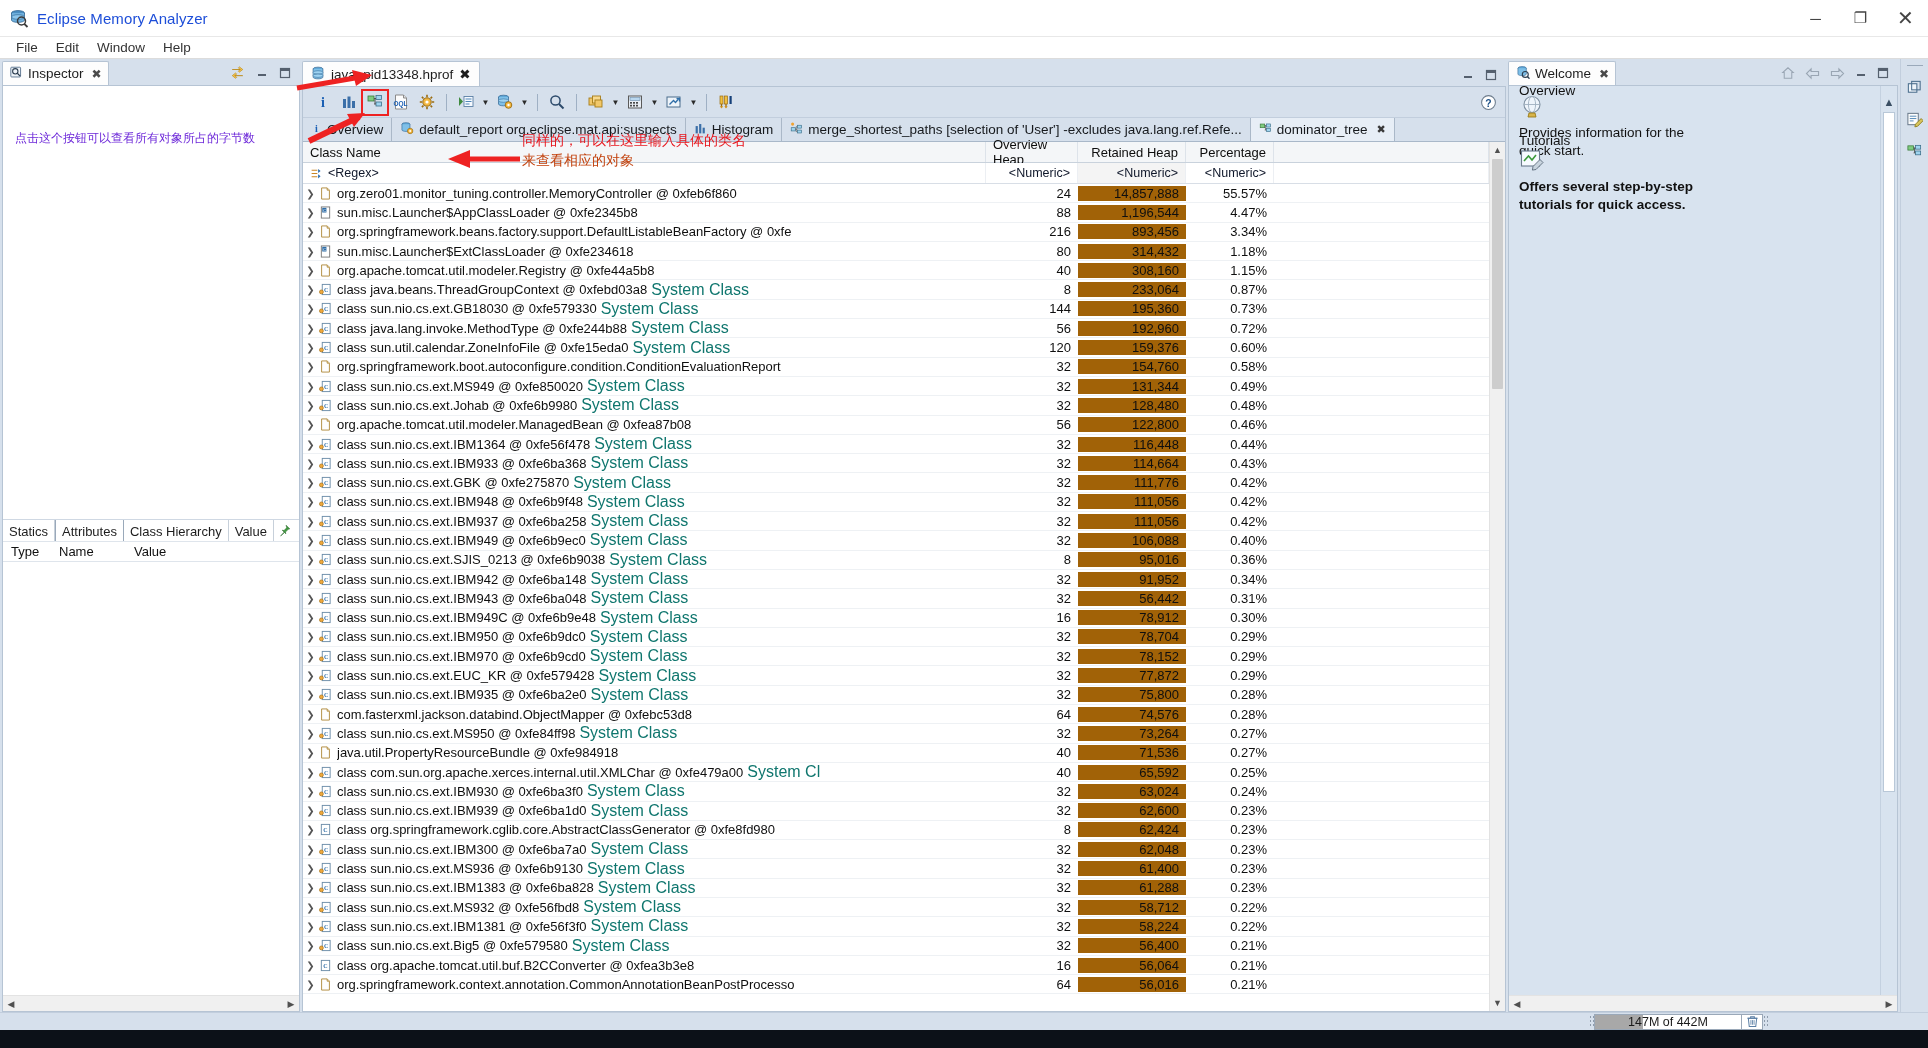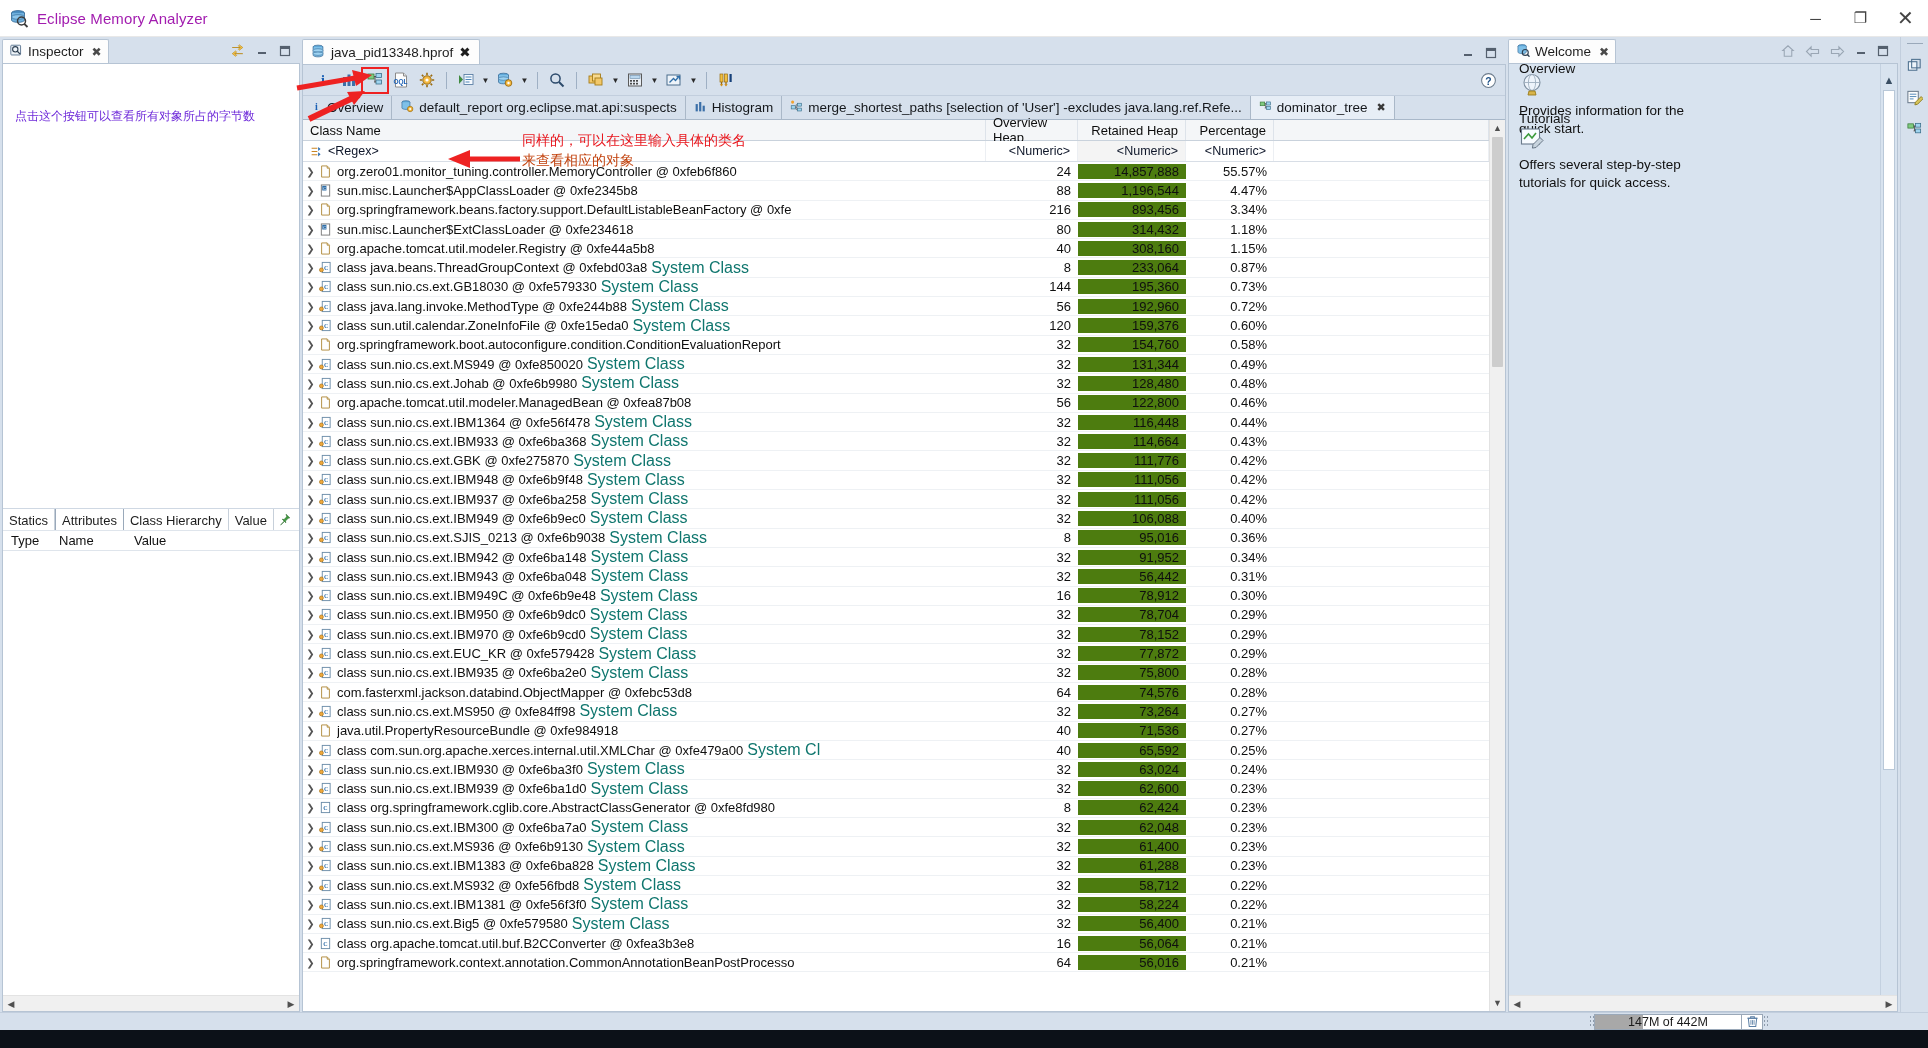--- a/index.html
+++ b/index.html
@@ -22,21 +22,21 @@
     height: 37px; flex: 0 0 37px;
     background: #ffffff;
     display: flex; align-items: center;
     border-bottom: 1px solid #e8e8e8;
   }
   .titlebar .app-icon {
     width: 20px; height: 20px; margin-left: 9px; margin-right: 8px;
     position: relative; flex: 0 0 20px;
   }
   .titlebar .title-text {
-    font-size: 15px; color: #a21caf; letter-spacing: .1px;
+    font-size: 15px; color: #1d4ed8; letter-spacing: .1px;
   }
   .titlebar .wbtns {
     margin-left: auto; display: flex; height: 100%;
   }
   .wbtn {
     width: 45px; height: 100%;
     display: flex; align-items: center; justify-content: center;
     color: #444; font-size: 15px;
   }
   .wbtn.close { font-size: 20px; font-weight: 300; }
@@ -223,21 +223,21 @@
   .filterrow .fc.shaded { background: #f4f4f4; }
 
   .rows { flex: 1 1 auto; overflow: hidden; }
   .row {
     height: 19.3px; display: flex; align-items: center;
     border-bottom: 1px solid #eef1f4;
     font-size: 13px; color: #0f0f0f;
   }
   .cell { display: flex; align-items: center; padding: 0 7px; overflow: hidden; white-space: nowrap; }
   .cell.num { justify-content: flex-end; }
-  .cell.shaded { background: #4d7c0f; }
+  .cell.shaded { background: #a16207; }
   .arrow { width: 15px; flex: 0 0 15px; text-align: center; color: #555; font-size: 10px; }
   .ricon { width: 15px; flex: 0 0 15px; display: flex; align-items: center; justify-content: center; margin-right: 4px;}
   .rlabel { overflow: hidden; white-space: nowrap; text-overflow: clip; }
   .sysclass { color: #0f766e; font-weight: normal; font-size: 16px; margin-left: 4px; }
 
   .vscroll {
     width: 16px; flex: 0 0 16px; background: #f0f0f0;
     display: flex; flex-direction: column; align-items: center;
     border-left: 1px solid #e2e2e2;
   }
@@ -318,20 +318,26 @@
       </svg>
     </span>
     <span class="title-text">Eclipse Memory Analyzer</span>
     <span class="wbtns">
       <span class="wbtn">─</span>
       <span class="wbtn">❐</span>
       <span class="wbtn close">✕</span>
     </span>
   </div>
 
+  <div class="menubar">
+    <span class="mi">File</span>
+    <span class="mi">Edit</span>
+    <span class="mi">Window</span>
+    <span class="mi">Help</span>
+  </div>
 
   <div class="workbench">
 
     <div class="part inspector">
       <div class="part-tabs">
         <div class="vtab">
           <span>
             <svg width="13" height="13" viewBox="0 0 16 16">
               <rect x="1" y="1.5" width="12" height="12" rx="1" fill="#eef3f8" stroke="#57708c" stroke-width="1.1"></rect>
               <circle cx="6.5" cy="6.5" r="3.3" fill="none" stroke="#2c3e50" stroke-width="1.3"></circle>
@@ -1435,21 +1441,21 @@
           <div class="wel-text" style="left:10px; top:38px;">Provides information for the quick start.</div>
 
           <div class="wel-sec-title" style="left:10px; top:47px;">Tutorials</div>
           <span class="wel-icon" style="left:10px; top:62px;">
             <svg width="26" height="26" viewBox="0 0 26 26">
               <rect x="2.5" y="3" width="18" height="15" fill="#f7fbff" stroke="#6b7b8c" stroke-width="1.1"></rect>
               <path d="M5 13l4.5-5 3.5 4 4-5" fill="none" stroke="#3c9a3c" stroke-width="1.6"></path>
               <path d="M14 18.5l7-7 3 3-7 7-3.6.6z" fill="#c8d4de" stroke="#5b6b7b" stroke-width=".9"></path>
             </svg>
           </span>
-          <div class="wel-text" style="left:10px; top:92px;">Offers several step-by-step tutorials for quick access.</div>
+          <div class="wel-text" style="left:10px; top:92px;font-weight:bold;">Offers several step-by-step tutorials for quick access.</div>
 
           <div class="wel-vscroll">
             <span style="font-size:11px; color:#3a4e63; margin-top:10px;">▲</span>
             <span class="thumb" style="height:680px; margin-top:4px;"></span>
           </div>
         </div>
         <div class="hscroll">
           <span class="arw">◀</span>
           <span class="track"></span>
           <span class="arw">▶</span>

